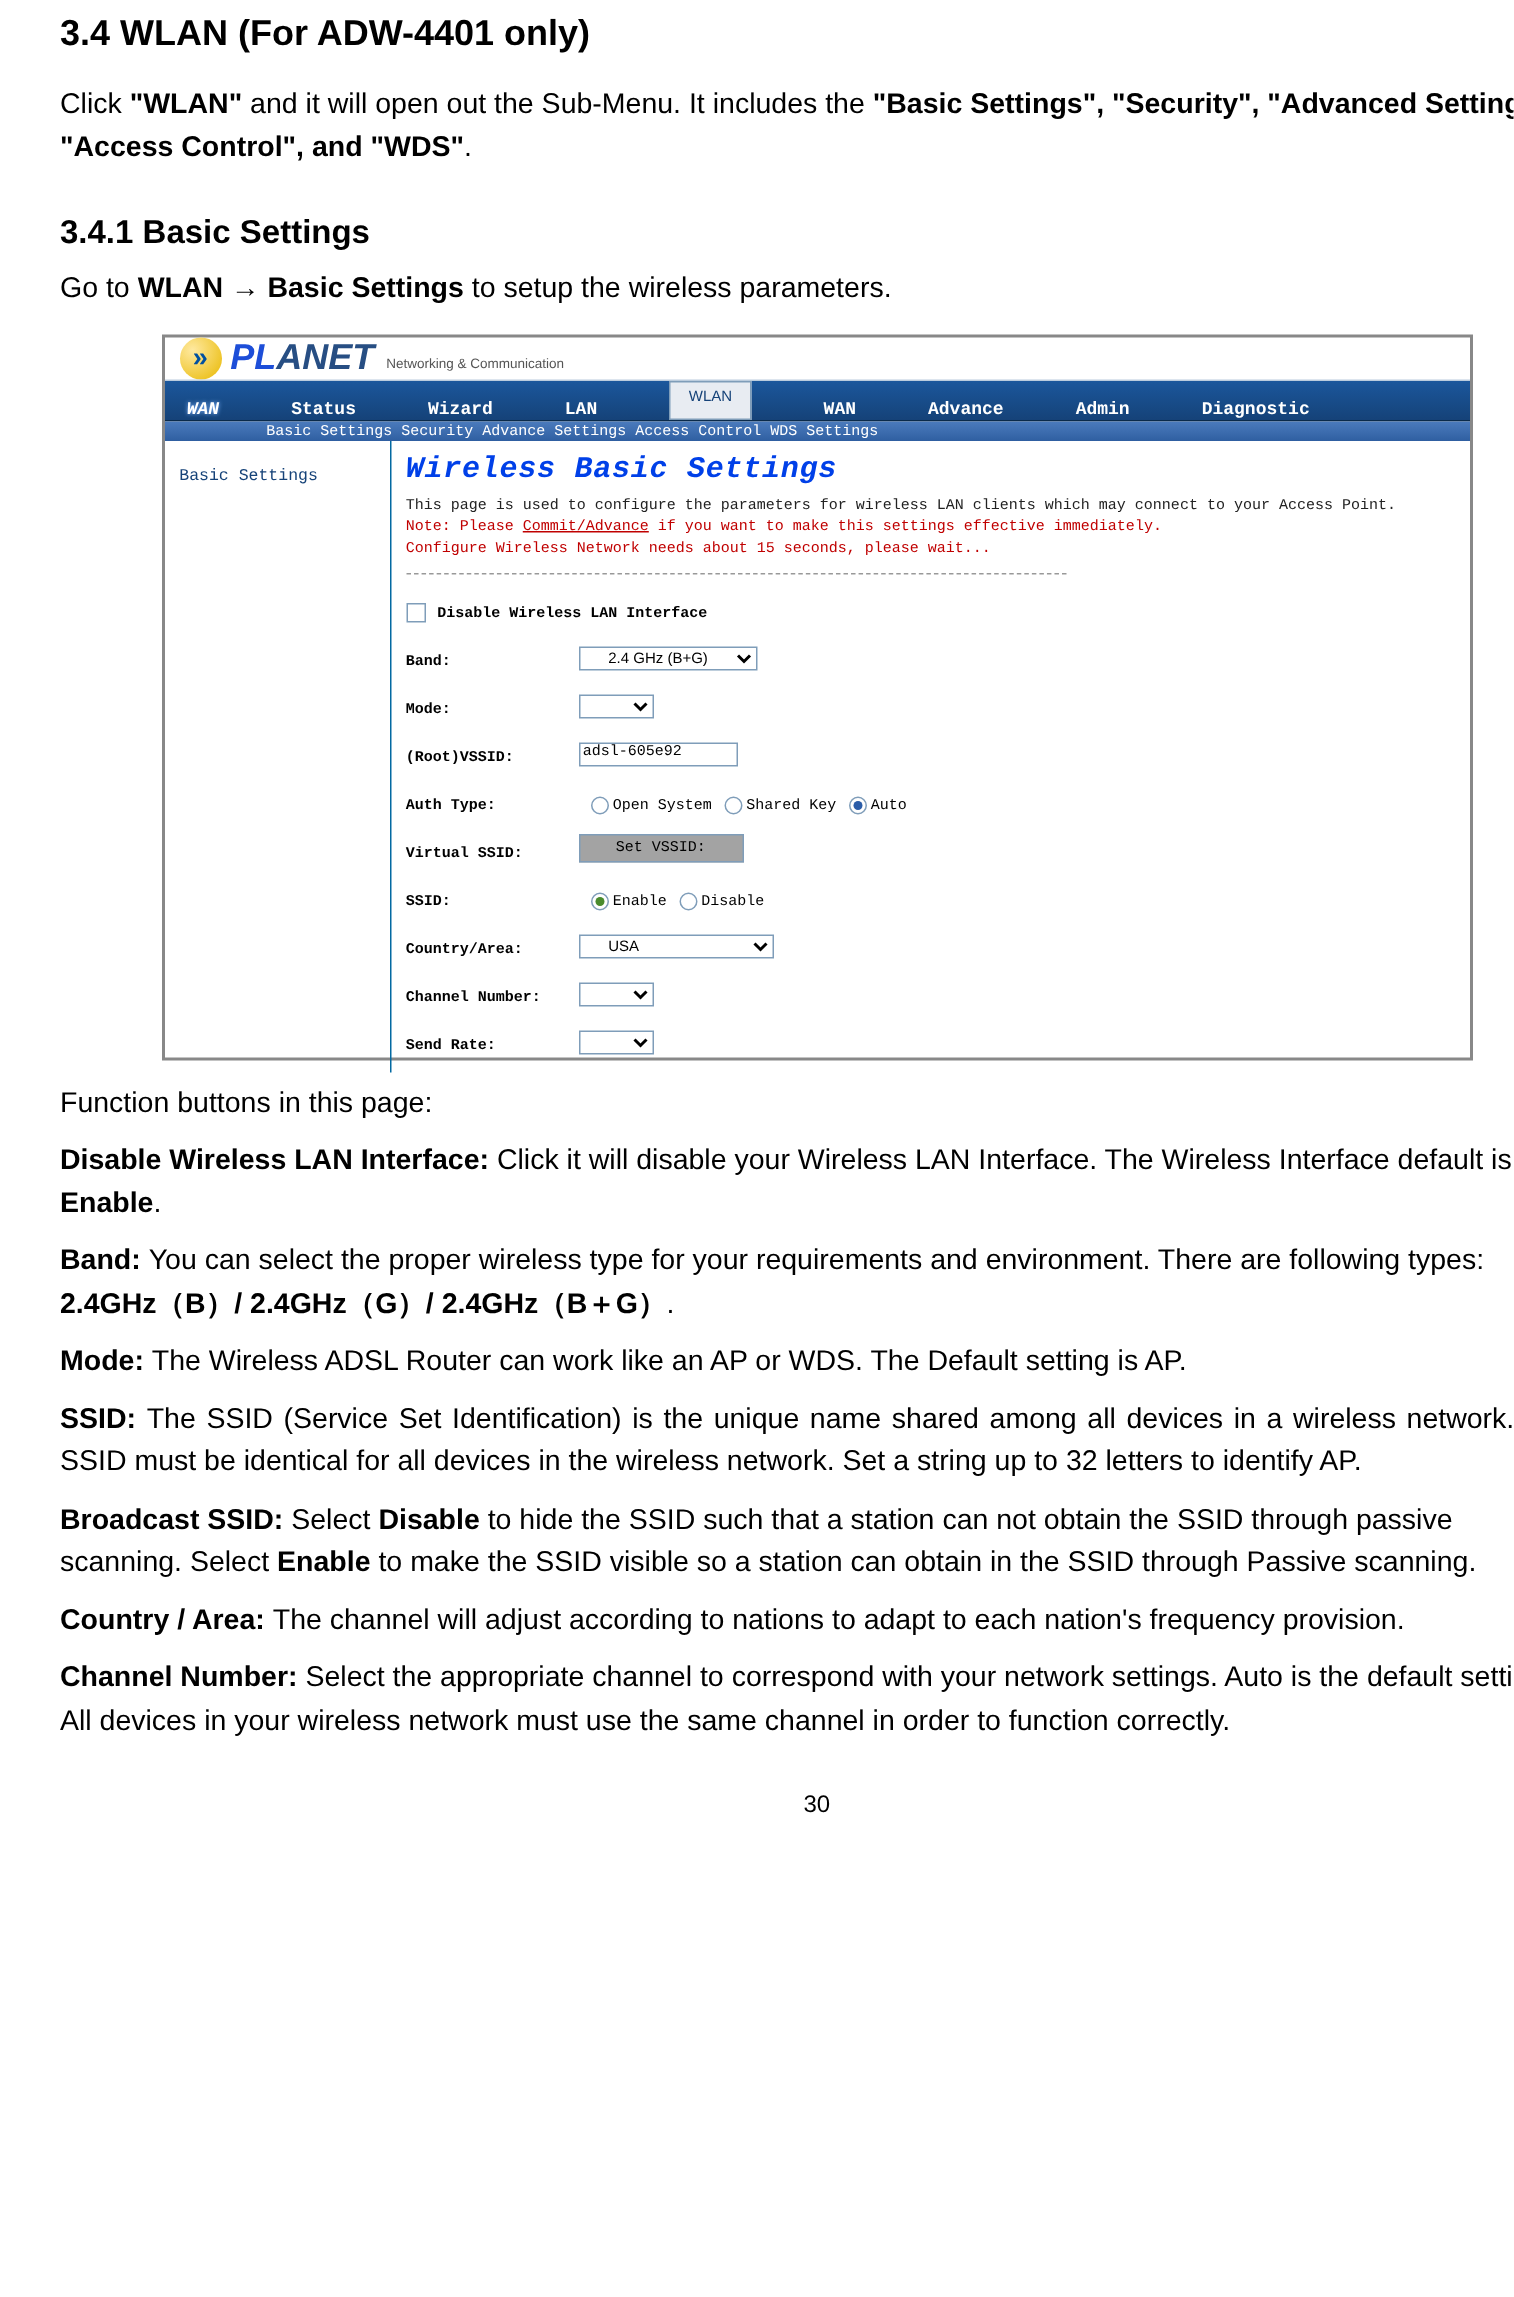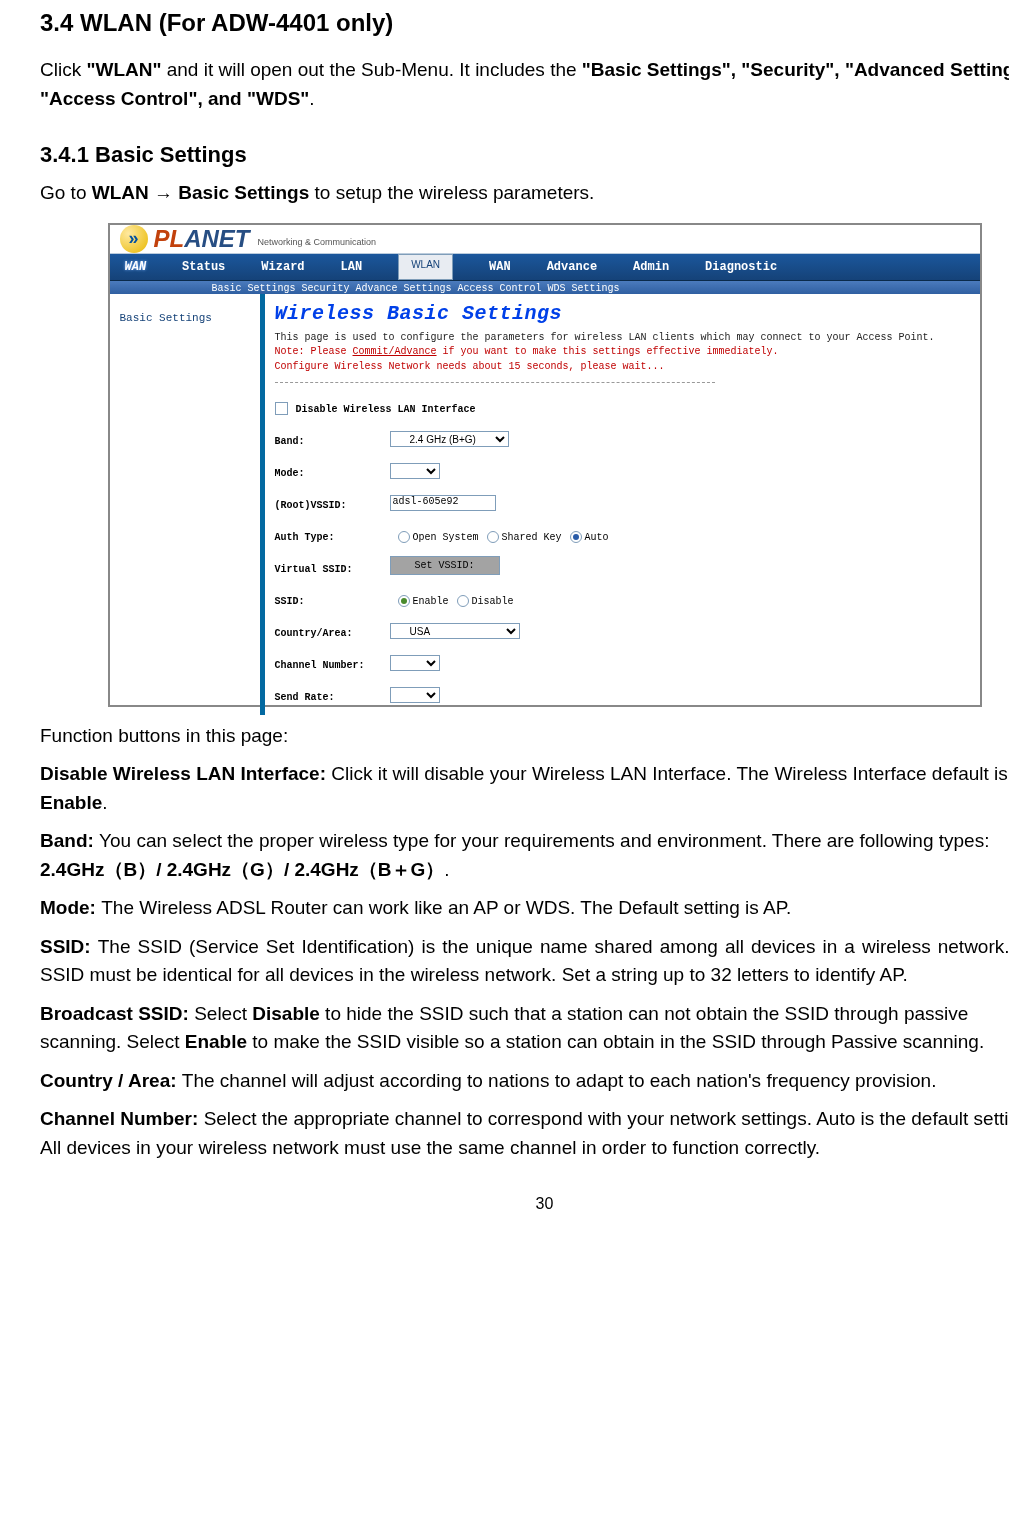--- a/index.html
+++ b/index.html
@@ -5,30 +5,30 @@
 body{margin:0;background:#fff;font-family:Arial,sans-serif;color:#000;font-size:19px;line-height:1.5}
 .page{width:1009px;margin:0 auto;padding:5px 40px 20px}
 h2{font-size:24px;font-weight:bold;margin:0 0 15px}
 h3{font-size:22px;font-weight:bold;margin:25px 0 5px}
 .p{margin:8px 0}
 .b{font-weight:bold}
 .fig{width:870px;height:480px;margin:15px auto;border:2px solid #888;background:#fff;display:flex;flex-direction:column;font-family:"SimSun","Courier New",monospace}
 .fig-logo{height:45px;display:flex;align-items:center;padding:0 10px;gap:6px}
 .fig-logo .ball{width:28px;height:28px;border-radius:50%;background:radial-gradient(circle at 30% 30%,#ffe9a0,#e8b800);display:flex;align-items:center;justify-content:center;color:#0050a0;font-weight:bold;font-size:18px;font-family:Arial}
 .fig-logo .word{font:italic bold 24px Arial;color:#274e83}
-.fig-logo .word span{color:#c2410c}
+.fig-logo .word span{color:#1d4ed8}
 .fig-logo .sub{font:9px Arial;color:#555;align-self:flex-end;margin-bottom:6px;margin-left:2px}
-.topnav{height:28px;background:linear-gradient(#1b579c,#154278);display:flex;align-items:center;padding:0 15px;gap:36px;color:#fff;font:bold 12px "Courier New";border-top:1px solid #bcd;border-bottom:1px solid #0a2a4a}
+.topnav{height:28px;background:linear-gradient(#1b579c,#154278);display:flex;align-items:flex-end;padding:0 15px;gap:48px;color:#fff;font:bold 12px "Courier New";border-top:1px solid #bcd;border-bottom:1px solid #0a2a4a}
 .topnav span{white-space:nowrap}
 .topnav .wan{font-style:italic;color:#fff;text-shadow:0 0 3px #7fb4ff}
 .topnav .sel{background:#e8ecf2;color:#154278;padding:4px 12px}
-.subnav{height:18px;background:linear-gradient(#4b7bbd,#2f5fa1);color:#fff;font:10px "Courier New";padding:2px 0 0 102px}
+.subnav{height:18px;background:linear-gradient(#4b7bbd,#2f5fa1);color:#fff;font:10px "Courier New";padding:2px 0 0 68px}
 .fig-body{flex:1;display:flex}
 .fig-side{width:140px;padding:18px 0 0 10px;font:11px "Courier New";color:#154278}
-.fig-main{flex:1;padding:8px 10px 0;border-left:5px solid #0369a1}
+.fig-main{flex:1;padding:8px 10px 0;border-left:1px solid #0369a1}
 .fig-title{font:bold italic 20px "Courier New";color:#0040e8;letter-spacing:0.5px;margin-bottom:6px}
 .fig-note{font:10px "Courier New";color:#222;line-height:1.45}
 .fig-note .red{color:#c00000}
 .fig-note u{text-decoration:underline}
 .hr{border:none;border-top:1px dashed #999;width:440px;margin:8px 0}
 .form{font:bold 10px "Courier New";color:#000}
 .form .row{display:flex;align-items:flex-end;height:20px;margin:12px 0}
 .form .lab{width:115px}
 .cb{width:11px;height:11px;border:1px solid #7f9db9;margin-right:8px;display:inline-block;vertical-align:middle}
 .sel{font:10px Arial;border:1px solid #7f9db9;background:#fff;padding:0 15px;height:16px}

